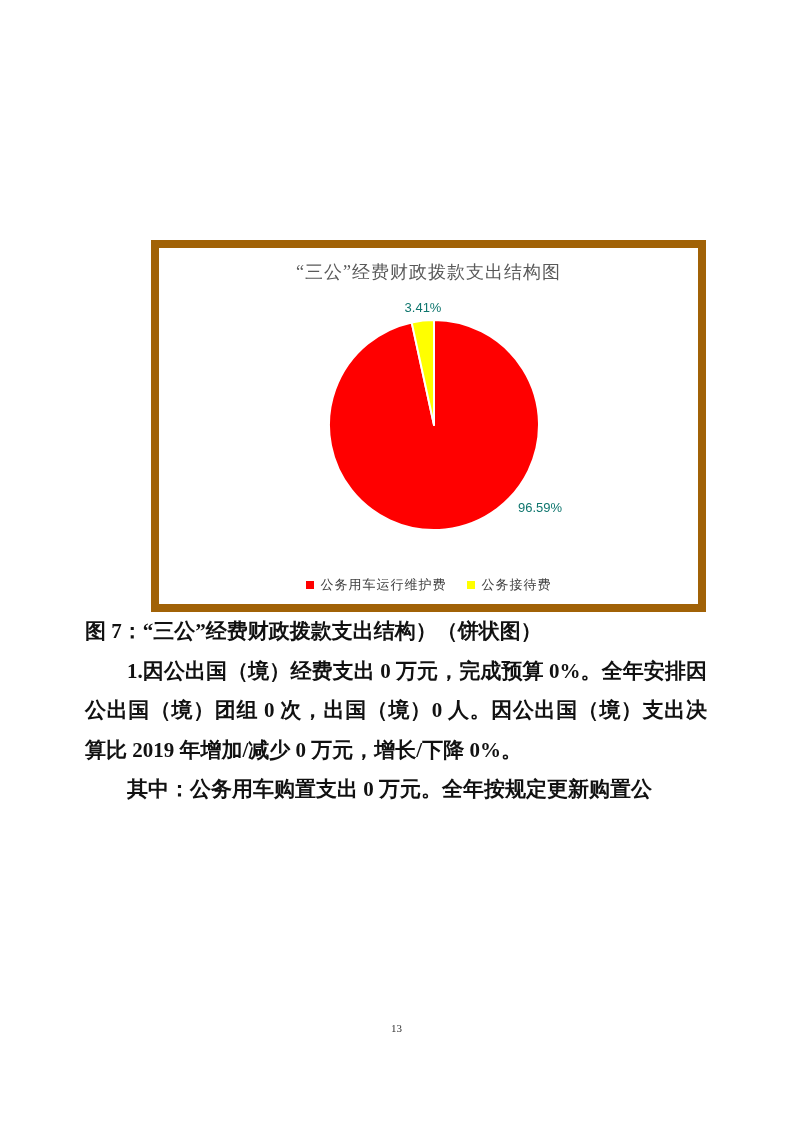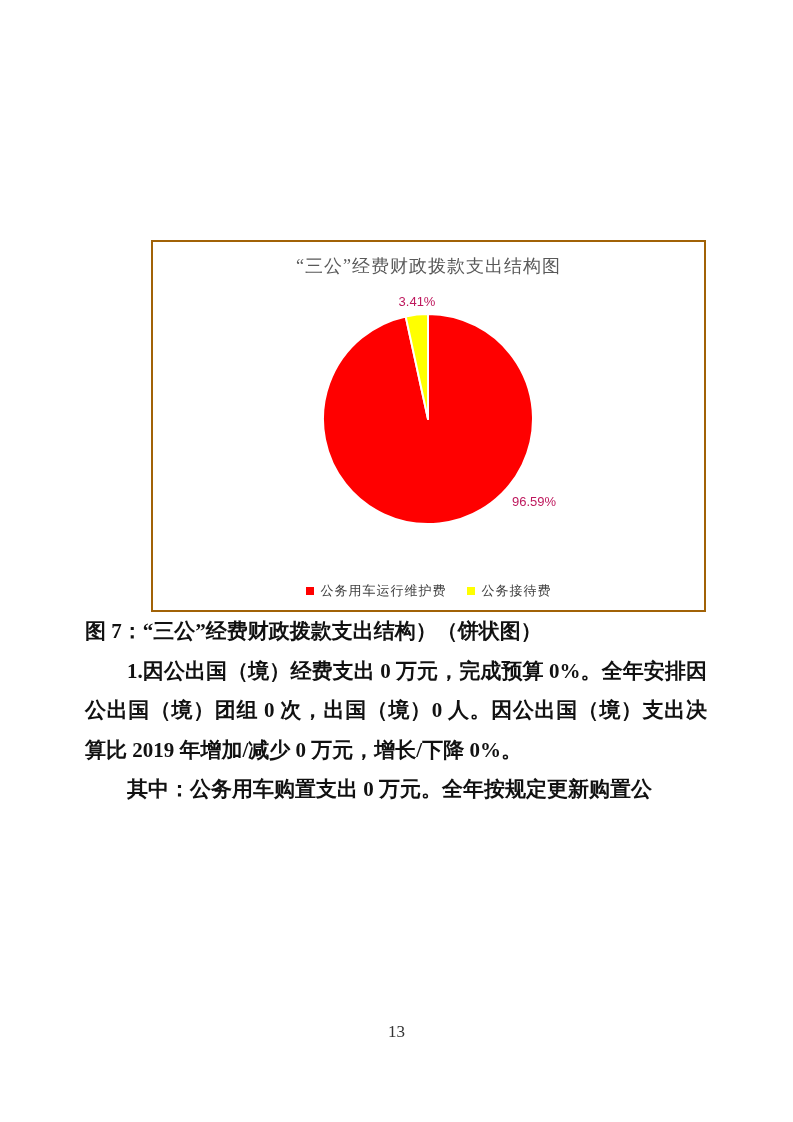--- a/index.html
+++ b/index.html
@@ -10,39 +10,39 @@
     font-family: "Liberation Serif", "DejaVu Serif", serif;
     color: #111111;
   }
   .page { position: absolute; inset: 0; background: #ffffff; }
 
   
   .chart-box {
     position: absolute;
     left: 151px; top: 240px;
     width: 555px; height: 372px;
-    border: 2px solid #a16207;
+    border: 8px solid #a16207;
     box-sizing: border-box;
     background: #ffffff;
   }
   .chart-title {
     position: absolute;
     left: 0; top: 12px; width: 100%;
     text-align: center;
     font-size: 18px;
     letter-spacing: 1px;
     color: #595959;
   }
   .pie-svg { position: absolute; left: 0; top: 0; }
   .data-label {
     position: absolute;
     transform: translate(-50%, -50%);
     font-family: "Liberation Sans", "DejaVu Sans", sans-serif;
     font-size: 13px;
-    color: #be185d;
+    color: #0f766e;
     white-space: nowrap;
   }
   .legend {
     position: absolute;
     left: 0; bottom: 10px; width: 100%;
     display: flex; justify-content: center; align-items: flex-end;
     gap: 20px;
   }
   .legend-item { display: flex; align-items: center; gap: 7px; }
   .legend-swatch { width: 8px; height: 8px; display: inline-block; }
@@ -61,21 +61,21 @@
   }
   .text-block p { margin: 0; }
   .caption { text-align: left; }
   .indent { text-indent: 42px; }
 
   
   .page-number {
     position: absolute;
     left: 0; top: 1022px; width: 100%;
     text-align: center;
-    font-size: 17px;
+    font-size: 11px;
     color: #333333;
   }
 </style>
 </head>
 <body>
 
 <div class="page">
 
   <div class="chart-box">
     <div class="chart-title">“三公”经费财政拨款支出结构图</div>

